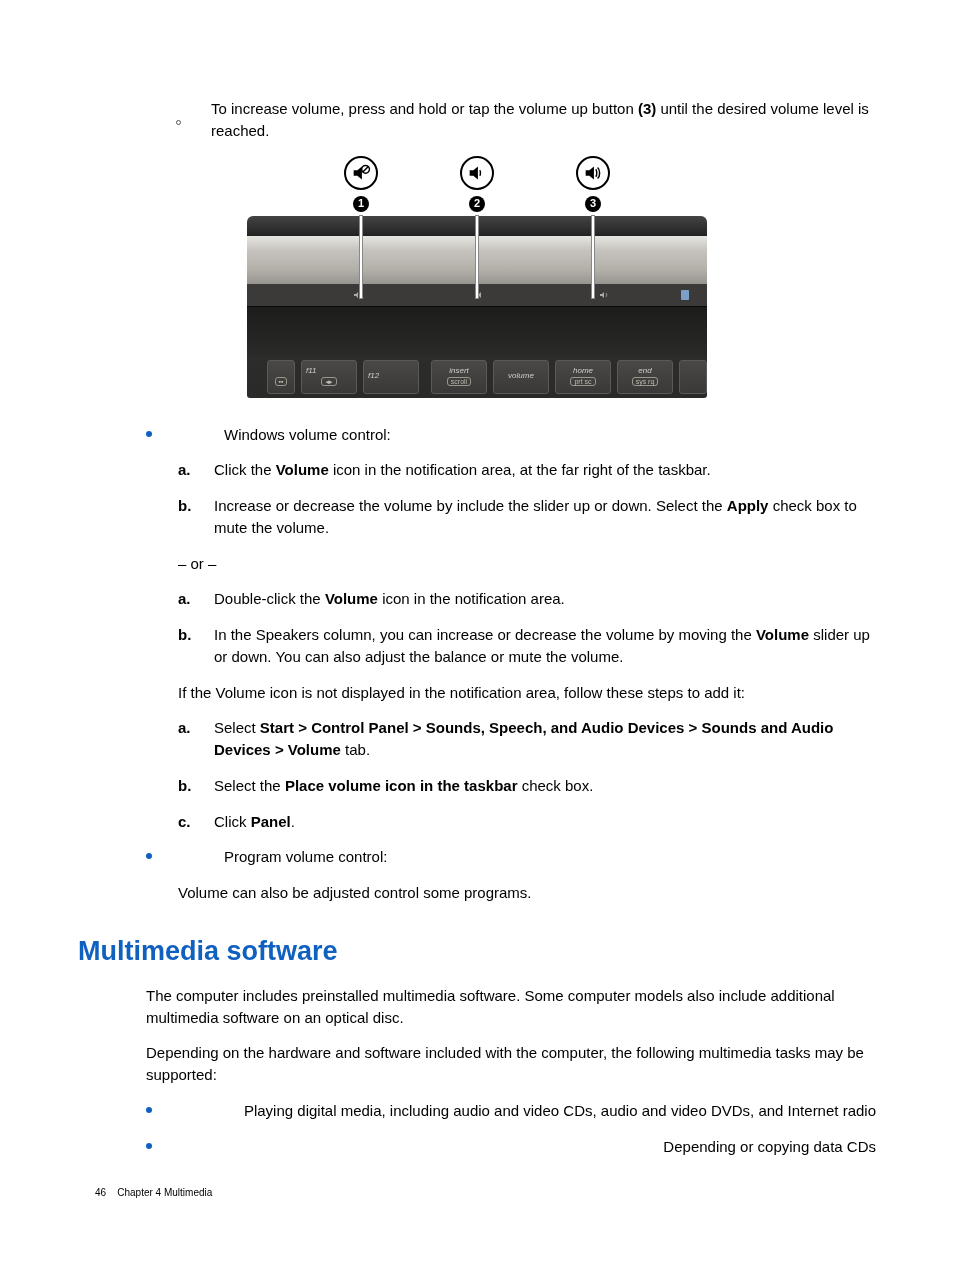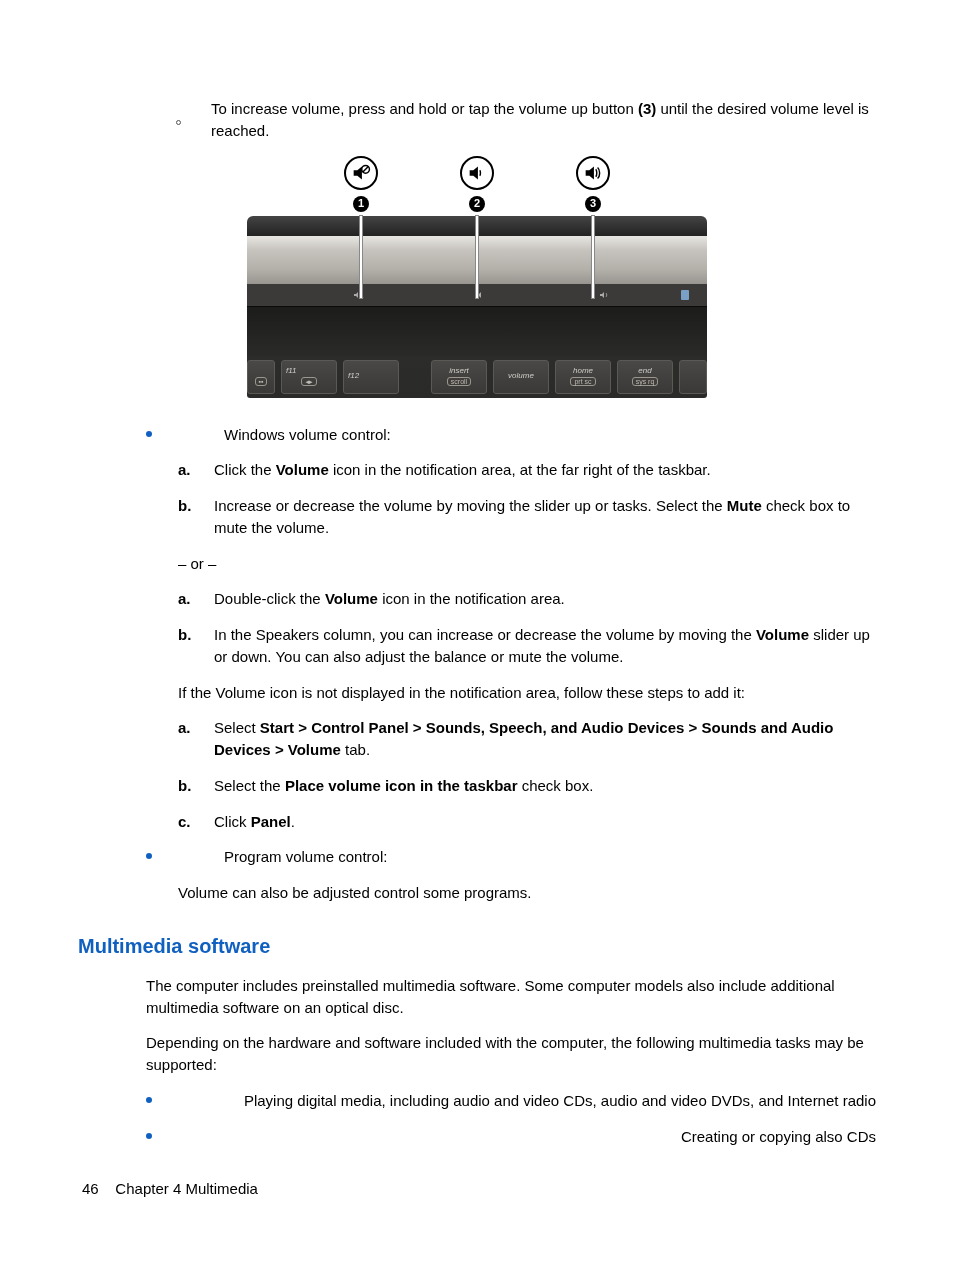--- a/index.html
+++ b/index.html
@@ -74,31 +74,31 @@
     .ol-item .txt { flex: 1; }
     .para-indent {
       margin-left: 100px;
       margin-bottom: 14px;
     }
     .para-main {
       margin-left: 68px;
       margin-bottom: 14px;
     }
     .heading {
-      font-size: 20px;
+      font-size: 27px;
       font-weight: bold;
       color: #1060c0;
       margin-top: 28px;
       margin-bottom: 14px;
     }
     .footer {
       position: absolute;
       bottom: 70px;
-      left: 82px;
-      font-size: 15px;
+      left: 95px;
+      font-size: 10px;
     }
     strong { font-weight: bold; }
 
     
     .figure {
       width: 460px;
       margin: 14px auto 26px auto;
       user-select: none;
     }
     .fig-icons {
@@ -190,21 +190,21 @@
     .deck {
       height: 50px;
       background: linear-gradient(#1c1c1a,#2a2a28);
       border-top: 1px solid #0a0a0a;
     }
     .kbd-row {
       height: 42px;
       background: linear-gradient(#2c2c2a,#2a2a28);
       display: flex;
       gap: 6px;
-      padding: 4px 0;
+      padding: 4px 20px;
       align-items: stretch;
     }
     .key {
       background: linear-gradient(#4a4846,#3b3937);
       border: 1px solid #5b5955;
       border-radius: 3px;
       color: #cfcdc8;
       font-size: 8px;
       font-style: italic;
       display: flex;
@@ -331,21 +331,21 @@
   <span class="dot"></span>
   <span class="txt">Windows volume control:</span>
 </div>
 
 <div class="ol-item">
   <span class="lbl">a.</span>
   <span class="txt"><span>Click the </span><strong>Volume</strong><span> icon in the notification area, at the far right of the taskbar.</span></span>
 </div>
 <div class="ol-item">
   <span class="lbl">b.</span>
-  <span class="txt"><span>Increase or decrease the volume by moving the slider up or tasks. Select the </span><strong>Mute</strong><span> check box to mute the volume.</span></span>
+  <span class="txt"><span>Increase or decrease the volume by include the slider up or down. Select the </span><strong>Apply</strong><span> check box to mute the volume.</span></span>
 </div>
 
 <div class="para-indent">– or –</div>
 
 <div class="ol-item">
   <span class="lbl">a.</span>
   <span class="txt"><span>Double-click the </span><strong>Volume</strong><span> icon in the notification area.</span></span>
 </div>
 <div class="ol-item">
   <span class="lbl">b.</span>
@@ -377,18 +377,18 @@
 
 <div class="para-main">The computer includes preinstalled multimedia software. Some computer models also include additional multimedia software on an optical disc.</div>
 <div class="para-main">Depending on the hardware and software included with the computer, the following multimedia tasks may be supported:</div>
 
 <div class="dot-item2">
   <span class="dot"></span>
   <span class="txt">Playing digital media, including audio and video CDs, audio and video DVDs, and Internet radio</span>
 </div>
 <div class="dot-item2">
   <span class="dot"></span>
-  <span class="txt">Creating or copying also CDs</span>
+  <span class="txt">Depending or copying data CDs</span>
 </div>
 
 <div class="footer">
   <span>46</span>&nbsp;&nbsp;&nbsp;&nbsp;<span>Chapter 4   Multimedia</span>
 </div>
 
 </body></html>

